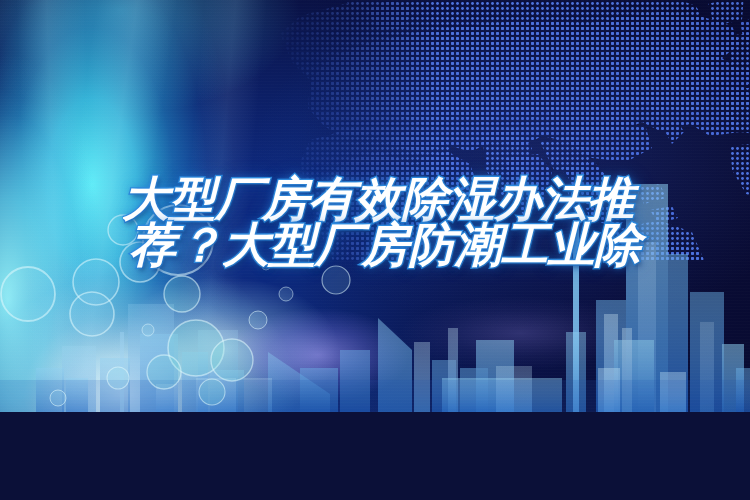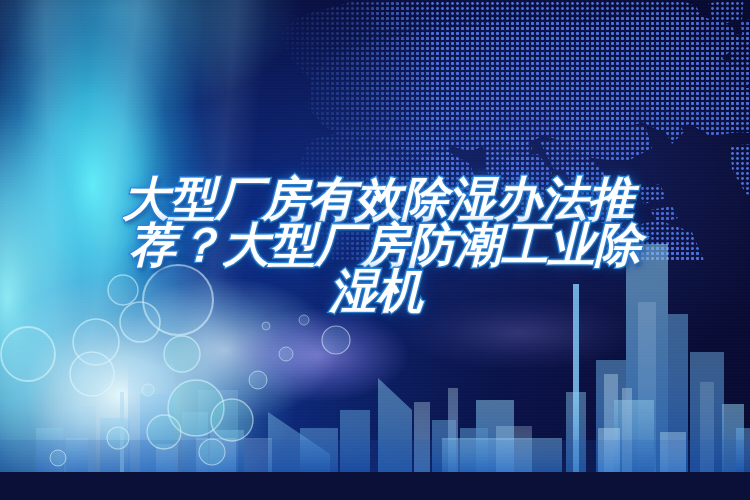--- a/index.html
+++ b/index.html
@@ -1,18 +1,18 @@
 <!DOCTYPE html>
 <html><head>
 <meta charset="utf-8">
 <style>
   html,body{margin:0;padding:0;background:#0b1038;}
   #banner{
     position:relative;
-    width:750px;height:472px;
+    width:750px;height:412px;
     overflow:hidden;
     font-family:Liberation Sans, sans-serif;
     background:#c2410c;
   }
   .layer{position:absolute;inset:0;pointer-events:none;}
 
   
   #bg-base{
     background:
       linear-gradient(100deg,
@@ -337,16 +337,15 @@
       </g>
     </svg>
   </div>
 
   <div class="layer" id="vignette"></div>
   <div class="layer" id="grain"></div>
 
   <div id="title-block">
     <span class="tline l1">大型厂房有效除湿办法推</span>
     <span class="tline l2">荐？大型厂房防潮工业除</span>
-    <span class="tline l3">湿机</span>
   </div>
 
 </div>
 
 </body></html>

